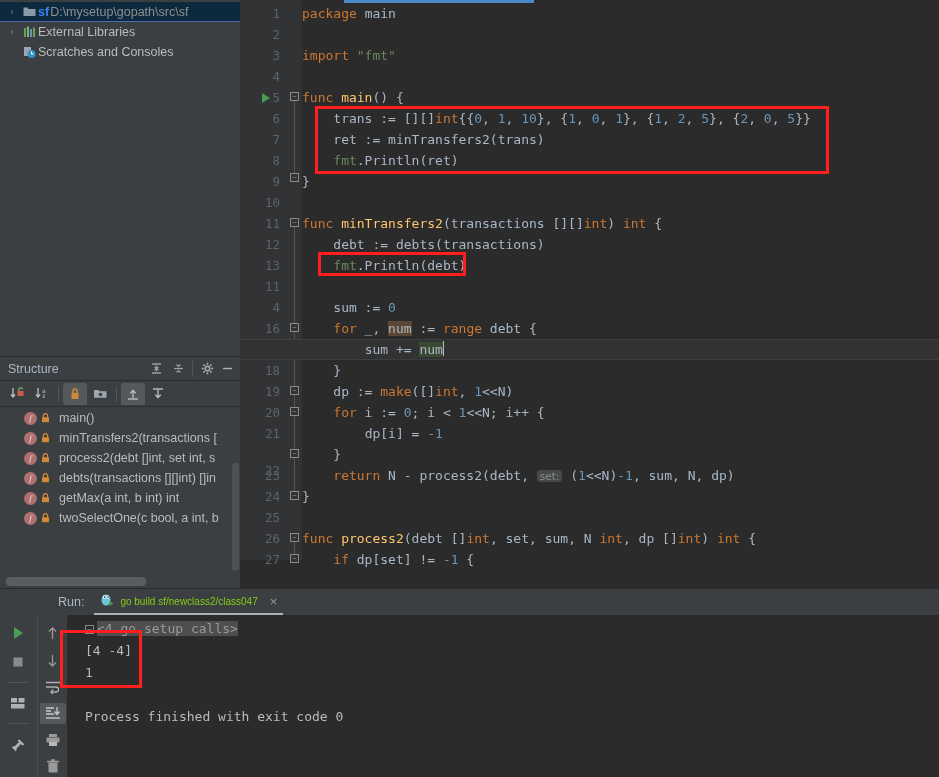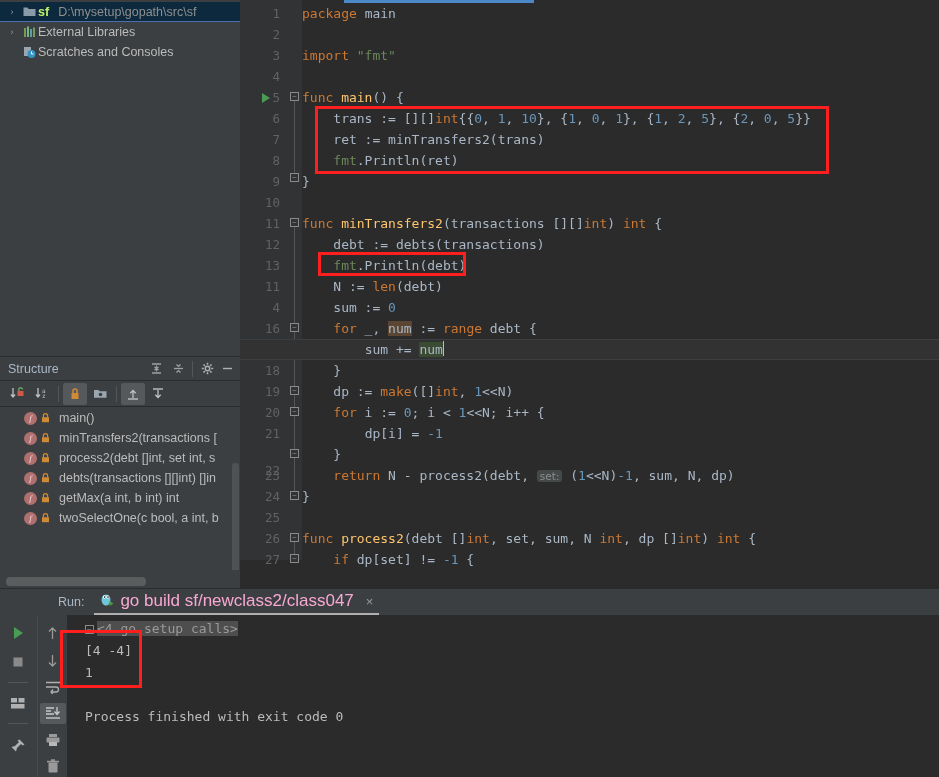--- a/index.html
+++ b/index.html
@@ -20,21 +20,21 @@
   #project-tree { position: absolute; left:0; top:0; width:240px; height:356px; background:#3c3f41; }
   .tree-row {
     display: flex; align-items: center; height: 20px;
     padding-left: 4px; font-size: 12.5px; color: #bbbbbb;
     white-space: nowrap; overflow: hidden;
   }
   .tree-row.selected { background: #0d293e; border-bottom: 1px solid #4b6eaf; }
   .arrow { width: 16px; text-align: center; color: #9a9a9a; font-size: 9px; flex: 0 0 16px; }
   .arrow.blank { visibility: hidden; }
   .tree-icon { width: 18px; flex: 0 0 18px; display:flex; align-items:center; justify-content:center; }
-  .tree-label-strong { color: #bef264; font-weight: bold; margin-right: 9px; }
+  .tree-label-strong { color: #3b82f6; font-weight: bold; margin-right: 1px; }
   .tree-label-dim { color: #8f8f8f; }
   .tree-label { color: #bbbbbb; }
 
   
   #structure-panel {
     position: absolute; left: 0; top: 356px; width: 240px; height: 232px;
     background: #3c3f41; border-top: 1px solid #2b2b2b;
   }
   #structure-header {
     height: 24px; display: flex; align-items: center;
@@ -141,21 +141,21 @@
   #run-panel {
     position: absolute; left: 0; top: 588px; width: 939px; height: 189px;
     background: #3c3f41; border-top: 1px solid #2b2b2b;
   }
   #run-tabbar { height: 26px; display: flex; align-items: center; margin-left: 44px; }
   #run-label { font-size: 12.5px; color: #a9b7c6; padding: 0 10px 0 14px; }
   #run-tab {
     display: flex; align-items: center; height: 26px; gap: 6px;
     border-bottom: 2px solid #b0b0b0; padding: 0 6px;
   }
-  #run-tab-title { font-size: 17px; color: #f9a8d4; }
+  #run-tab-title { font-size: 10px; color: #84cc16; }
   #run-tab-close { color: #9a9a9a; font-size: 13px; padding-left: 6px; }
 
   #run-side-toolbar {
     position: absolute; left: 0; top: 26px; width: 36px; bottom: 0;
     background: #3c3f41; display: flex; flex-direction: column;
     align-items: center; padding-top: 6px; gap: 5px;
   }
   #run-side-toolbar2 {
     position: absolute; left: 37px; top: 26px; width: 30px; bottom: 0;
     background: #3c3f41; display: flex; flex-direction: column;
@@ -435,21 +435,20 @@
       <div class="cl" style="top:66px"></div>
       <div class="cl" style="top:87px"><span class="k">func</span> <span class="fn">main</span><span class="pl">() {</span></div>
       <div class="cl" style="top:108px">    <span class="f">trans</span> := [][]<span class="ty">int</span>{{<span class="n">0</span>, <span class="n">1</span>, <span class="n">10</span>}, {<span class="n">1</span>, <span class="n">0</span>, <span class="n">1</span>}, {<span class="n">1</span>, <span class="n">2</span>, <span class="n">5</span>}, {<span class="n">2</span>, <span class="n">0</span>, <span class="n">5</span>}}</div>
       <div class="cl" style="top:129px">    <span class="f">ret</span> := minTransfers2(trans)</div>
       <div class="cl" style="top:150px">    <span class="s">fmt</span>.Println(ret)</div>
       <div class="cl" style="top:171px">}</div>
       <div class="cl" style="top:192px"></div>
       <div class="cl" style="top:213px"><span class="k">func</span> <span class="fn">minTransfers2</span>(transactions [][]<span class="ty">int</span>) <span class="ty">int</span> {</div>
       <div class="cl" style="top:234px">    <span class="f">debt</span> := debts(transactions)</div>
       <div class="cl" style="top:255px">    <span class="s">fmt</span>.Println(debt)</div>
-      <div class="cl" style="top:276px">    <span class="f">N</span> := <span class="ty">len</span>(debt)</div>
       <div class="cl" style="top:297px">    <span class="f">sum</span> := <span class="n">0</span></div>
       <div class="cl" style="top:318px">    <span class="k">for</span> _, <span class="hl-occ">num</span> := <span class="k">range</span> debt {</div>
       <div class="cl" style="top:339px">        <span class="f">sum</span> += <span class="hl-sel">num</span><span class="caret"></span></div>
       <div class="cl" style="top:360px">    }</div>
       <div class="cl" style="top:381px">    <span class="f">dp</span> := <span class="ty">make</span>([]<span class="ty">int</span>, <span class="n">1</span>&lt;&lt;N)</div>
       <div class="cl" style="top:402px">    <span class="k">for</span> i := <span class="n">0</span>; i &lt; <span class="n">1</span>&lt;&lt;N; i++ {</div>
       <div class="cl" style="top:423px">        <span class="f">dp</span>[i] = <span class="n">-1</span></div>
       <div class="cl" style="top:444px">    }</div>
       <div class="cl" style="top:465px">    <span class="k">return</span> N - process2(debt, <span class="inlay">set:</span> (<span class="n">1</span>&lt;&lt;N)<span class="n">-1</span>, sum, N, dp)</div>
       <div class="cl" style="top:486px">}</div>

